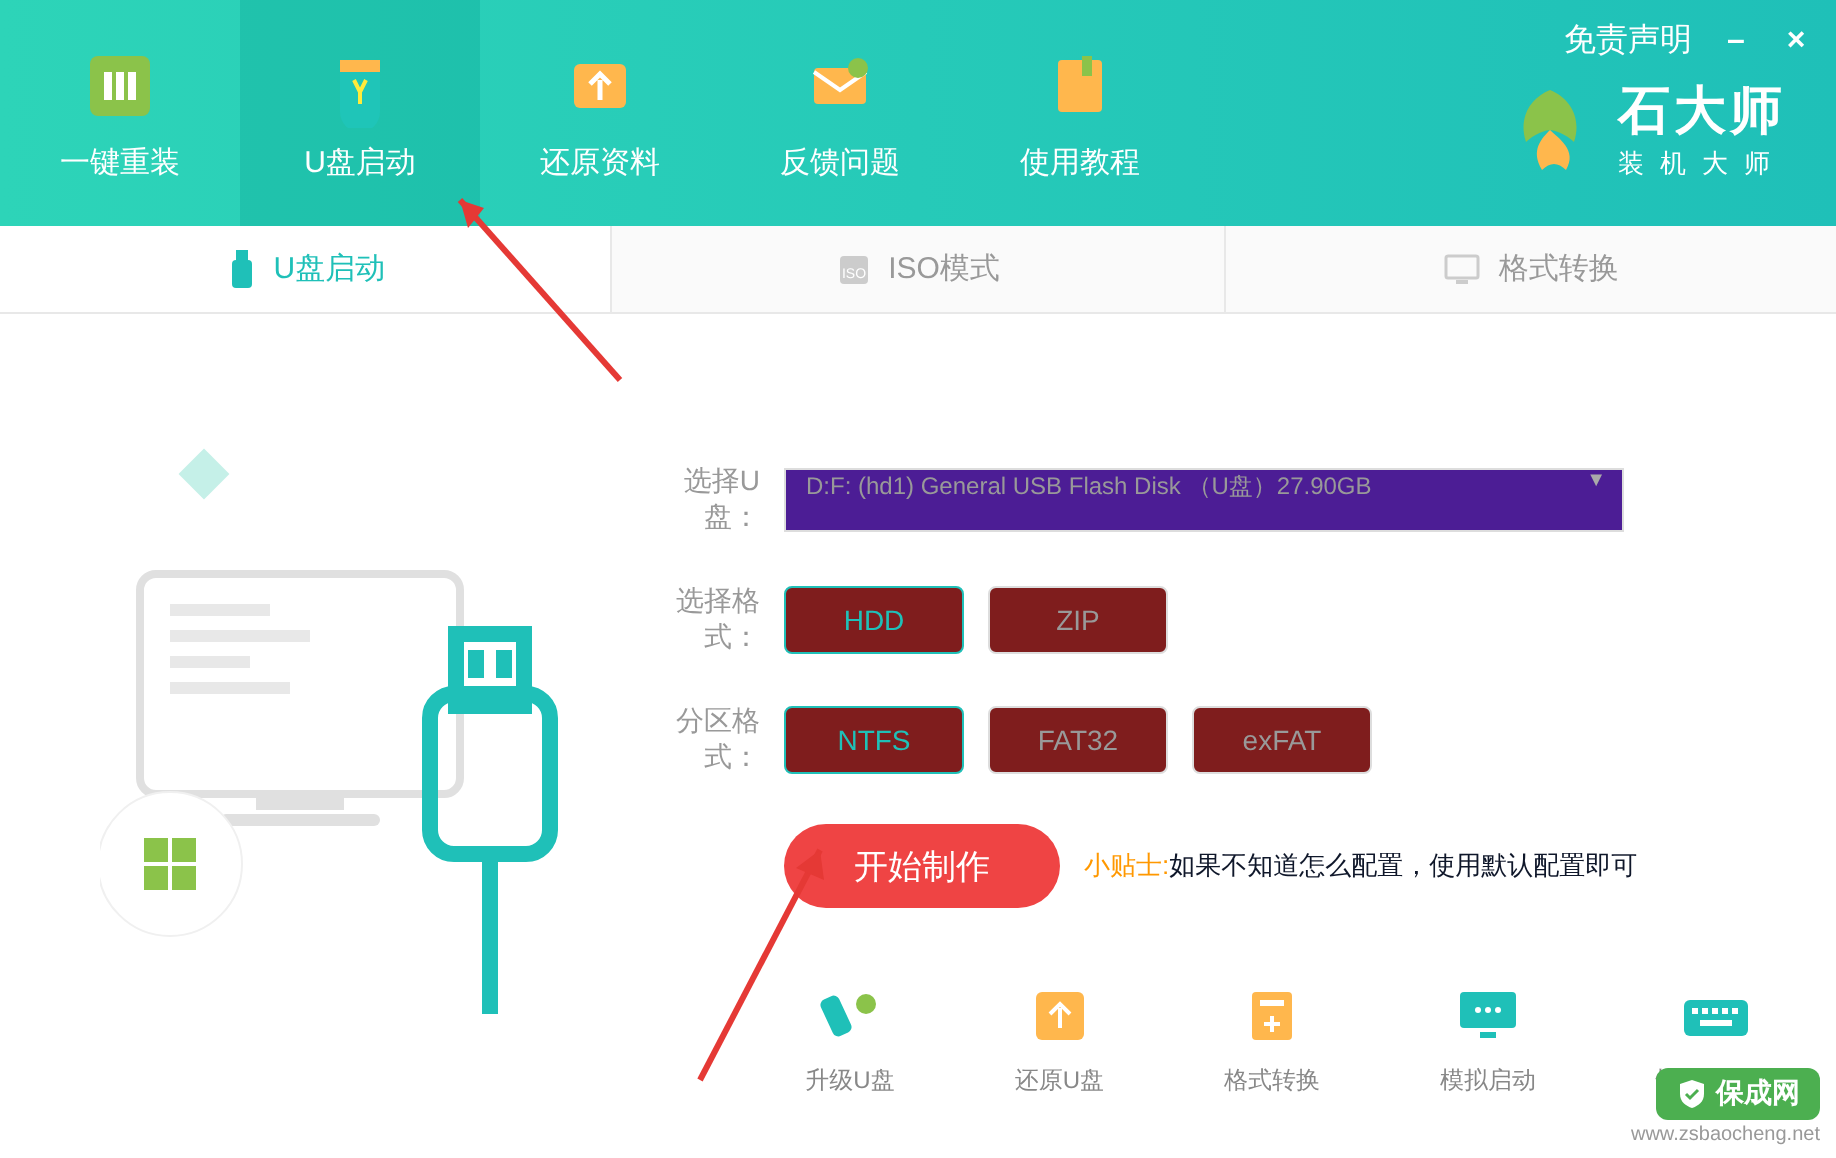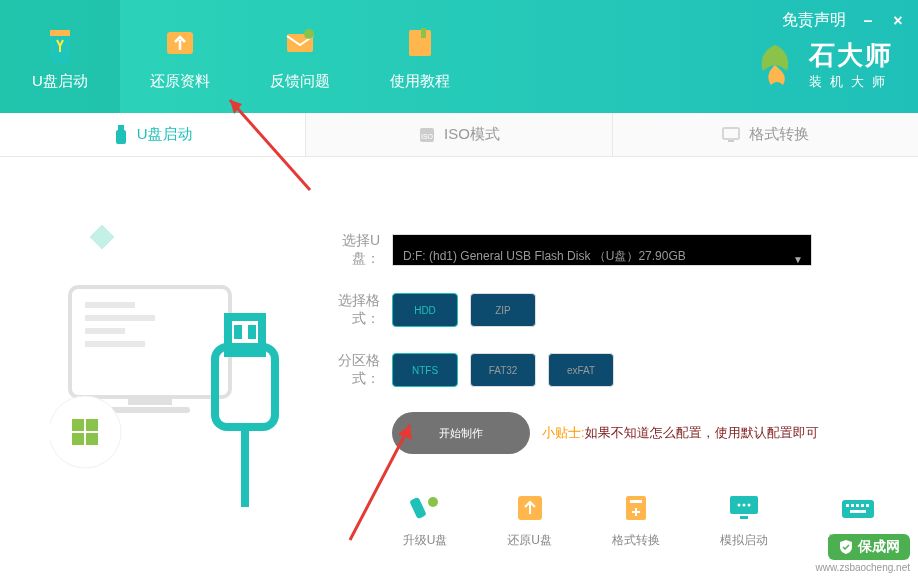--- a/index.html
+++ b/index.html
@@ -18,48 +18,59 @@
 .brand-sub{font-size:13px;letter-spacing:8px}
 .tabs{height:44px;display:flex;border-bottom:1px solid #e8e8e8;background:#fafafa}
 .tab{flex:1;display:flex;align-items:center;justify-content:center;gap:8px;font-size:15px;color:#999;cursor:pointer;border-right:1px solid #e8e8e8}
 .tab.active{color:#1fc0b8;background:#fff}
 .tab:last-child{border-right:none}
 .content{position:relative;height:422px;padding:20px}
 .illus{position:absolute;left:50px;top:60px;width:230px;height:280px}
 .form{position:absolute;left:320px;top:75px;right:30px}
 .form-row{display:flex;align-items:center;margin-bottom:24px;gap:12px}
 .form-label{color:#999;font-size:14px;width:60px;text-align:right}
-.select-box{flex:0 0 420px;height:32px;border:1px solid #ddd;background:#000000;display:flex;align-items:flex-end;padding:0 10px;font-size:12px;color:#999;position:relative;font-family:monospace}
+.select-box{flex:0 0 420px;height:32px;border:1px solid #ddd;background:#4c1d95;display:flex;align-items:flex-start;padding:0 10px;font-size:12px;color:#999;position:relative;font-family:monospace}
 .select-arrow{position:absolute;right:8px;color:#aaa;font-size:10px}
-.opt-btn{width:66px;height:34px;border:1px solid #ddd;border-radius:4px;background:#0c4a6e;display:flex;align-items:center;justify-content:center;font-size:10px;color:#999;cursor:pointer}
+.opt-btn{width:90px;height:34px;border:1px solid #ddd;border-radius:4px;background:#7f1d1d;display:flex;align-items:center;justify-content:center;font-size:14px;color:#999;cursor:pointer}
 .opt-btn.selected{border-color:#1fc0b8;color:#1fc0b8}
-.start-btn{width:138px;height:42px;background:#737373;border-radius:21px;color:#fff;display:flex;align-items:center;justify-content:center;font-size:11px;cursor:pointer;margin-left:72px}
+.start-btn{width:138px;height:42px;background:#ef4444;border-radius:21px;color:#fff;display:flex;align-items:center;justify-content:center;font-size:17px;cursor:pointer;margin-left:72px}
 .tip{font-size:13px}
 .tip-label{color:#ff9800}
-.tip-text{color:#7f1d1d}
+.tip-text{color:#0f172a}
 .bottom-actions{position:absolute;bottom:30px;right:30px;display:flex;gap:60px}
 .action-item{display:flex;flex-direction:column;align-items:center;gap:10px;cursor:pointer}
 .action-icon{width:36px;height:28px}
 .action-label{font-size:12px;color:#888}
 .arrow1{position:absolute;left:210px;top:90px;pointer-events:none}
 .arrow2{position:absolute;left:340px;top:410px;pointer-events:none}
 .watermark{position:absolute;right:8px;bottom:6px;display:flex;flex-direction:column;align-items:flex-end}
 .wm-badge{background:#4caf50;color:#fff;padding:4px 10px;border-radius:6px;font-size:14px;font-weight:bold;display:flex;align-items:center;gap:4px}
 .wm-url{font-size:10px;color:#999;margin-top:2px}
 </style>
 </head>
 <body>
 
 <div class="header">
   <div class="win-controls">
     <span>免责声明</span>
     <span class="win-btn">–</span>
     <span class="win-btn">×</span>
   </div>
 
+  <div class="nav-item">
+    <div class="nav-icon">
+      <svg width="42" height="42">
+          <rect x="6" y="6" width="30" height="30" rx="4" fill="#8bc34a"></rect>
+          <rect x="13" y="14" width="4" height="14" fill="#fff"></rect>
+          <rect x="19" y="14" width="4" height="14" fill="#fff"></rect>
+          <rect x="25" y="14" width="4" height="14" fill="#fff"></rect>
+        </svg>
+    </div>
+    <span class="nav-label">一键重装</span>
+  </div>
   <div class="nav-item active">
     <div class="nav-icon">
       <svg width="42" height="42">
           <path d="M11 8 h20 v26 a10 10 0 0 1 -20 0 z" fill="#1fc5b8"></path>
           <rect x="11" y="8" width="20" height="6" fill="#ffb74d"></rect>
           <path d="M18 18 l3 6 l3 -6 M21 24 v6" stroke="#ffeb3b" stroke-width="2" fill="none"></path>
         </svg>
     </div>
     <span class="nav-label">U盘启动</span>
   </div>

